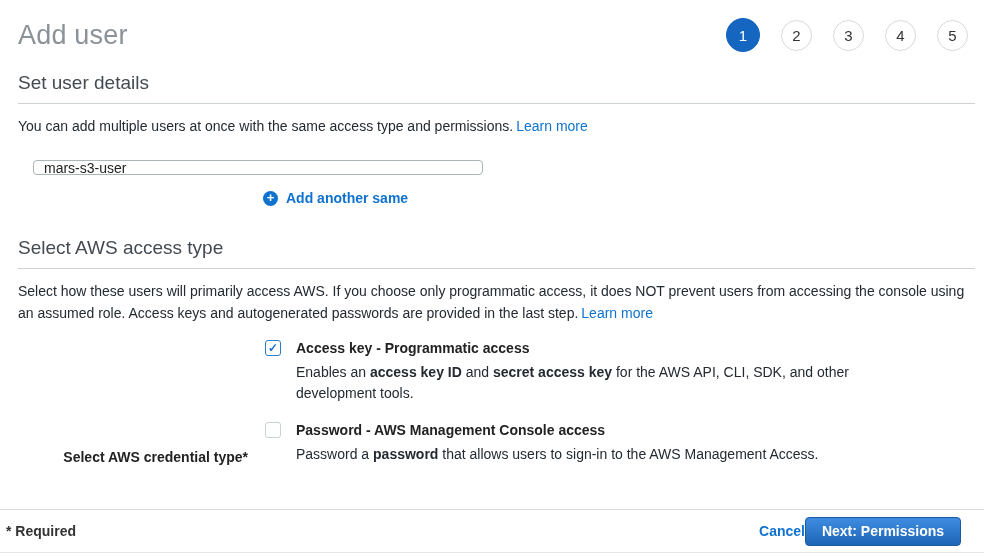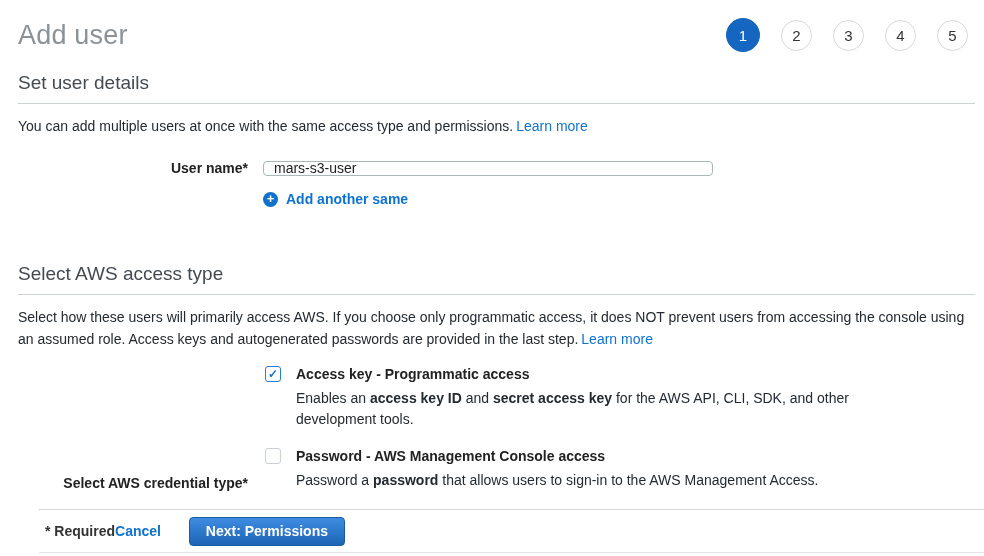--- a/index.html
+++ b/index.html
@@ -52,21 +52,21 @@
   .main { padding: 0 8px 0 18px; }
   .section-heading {
     font-size: 19px;
     font-weight: 400;
     color: #434a51;
     padding-bottom: 9px;
     border-bottom: 1px solid #cdd2d4;
     margin-right: 1px;
   }
   .section1 { margin-top: 20px; }
-  .section2 { margin-top: 56px; }
+  .section2 { margin-top: 31px; }
   .intro {
     margin-top: 11px;
     font-size: 14px;
     line-height: 22px;
     color: #232a31;
     max-width: 960px;
   }
   .link {
     color: #0f72cf;
     text-decoration: none;
@@ -166,26 +166,25 @@
   
   .footer {
     position: absolute;
     left: 0; right: 0; bottom: 3px;
     height: 44px;
     border-top: 1px solid #d5d9da;
     border-bottom: 1px solid #e4e7e8;
     background: #fff;
     display: flex;
     align-items: center;
-    justify-content: flex-start;
+    justify-content: space-between;
     padding: 0 23px 0 6px;
-    margin-left: 39px;
   }
   .required-note { font-size: 14px; font-weight: bold; color: #333; }
-  .footer-actions { display: flex; align-items: center; gap: 28px; }
+  .footer-actions { display: flex; align-items: center; }
   .cancel-link { font-size: 14px; font-weight: bold; }
   .primary-btn {
     height: 29px;
     min-width: 156px;
     padding: 0 6px;
     background: linear-gradient(#3e8ce1, #1d65b5);
     border: 1px solid #1a5a9e;
     border-radius: 4px;
     color: #fff;
     font-family: "Liberation Sans", sans-serif;
@@ -212,21 +211,20 @@
 
   <div class="main">
 
     <div class="section1">
       <h2 class="section-heading">Set user details</h2>
       <p class="intro">
         <span>You can add multiple users at once with the same access type and permissions.</span><a class="link">Learn more</a>
       </p>
 
       <div class="form-row">
-        <label class="form-label">User name*</label>
         <input class="text-input" type="text" value="mars-s3-user" style="">
       </div>
 
       <div class="add-another">
         <span class="plus-icon">+</span>
         <span>Add another same</span>
       </div>
     </div>
 
     <div class="section2">

